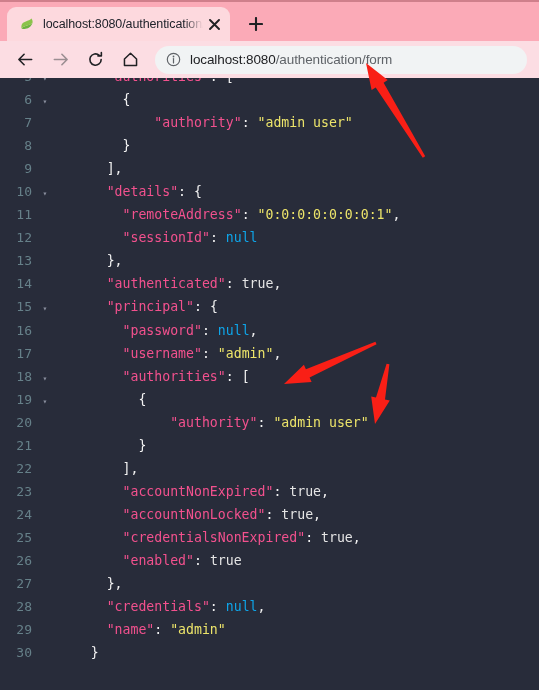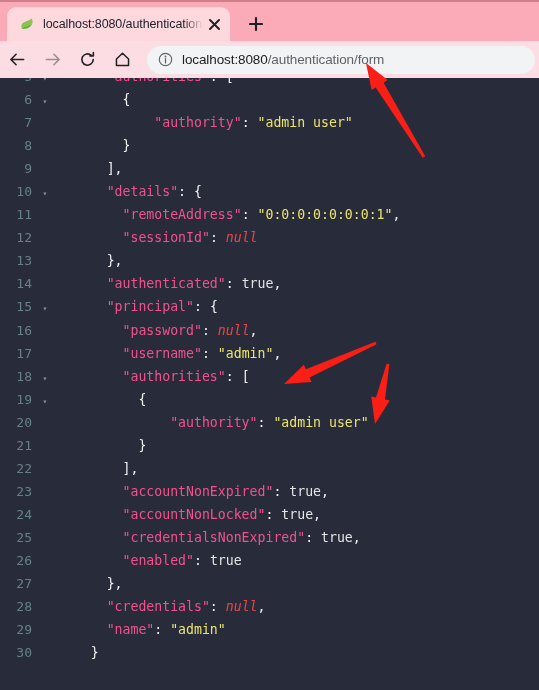--- a/index.html
+++ b/index.html
@@ -63,21 +63,21 @@
     display: flex; align-items: center; justify-content: center;
     border-radius: 50%;
     cursor: pointer;
   }
 
   .toolbar {
     height: 37px;
     background: #fcdde3;
     display: flex;
     align-items: center;
-    padding: 0 4px;
+    padding: 0 12px;
   }
   .navbtn {
     width: 27px; height: 27px;
     display: flex; align-items: center; justify-content: center;
     margin-right: 8px;
     border-radius: 50%;
     cursor: pointer;
     flex: 0 0 auto;
   }
   .navbtn.home { margin-right: 11px; }
@@ -146,21 +146,21 @@
     color: #8a8f9e;
     font-size: 8px;
     user-select: none;
     cursor: pointer;
   }
   .src { flex: 1 1 auto; padding-left: 3px; }
 
   .k   { color: #f3518e; }
   .s   { color: #ece46a; }
   .b   { color: #e5e5e5; }
-  .n   { color: #ef4444; font-style: italic; }
+  .n   { color: #0ea5e9; }
   .p   { color: #f2f2f2; }
 
   
   .arrows {
     position: absolute;
     top: 0; left: 0;
     width: 539px; height: 690px;
     pointer-events: none;
   }
 </style>

